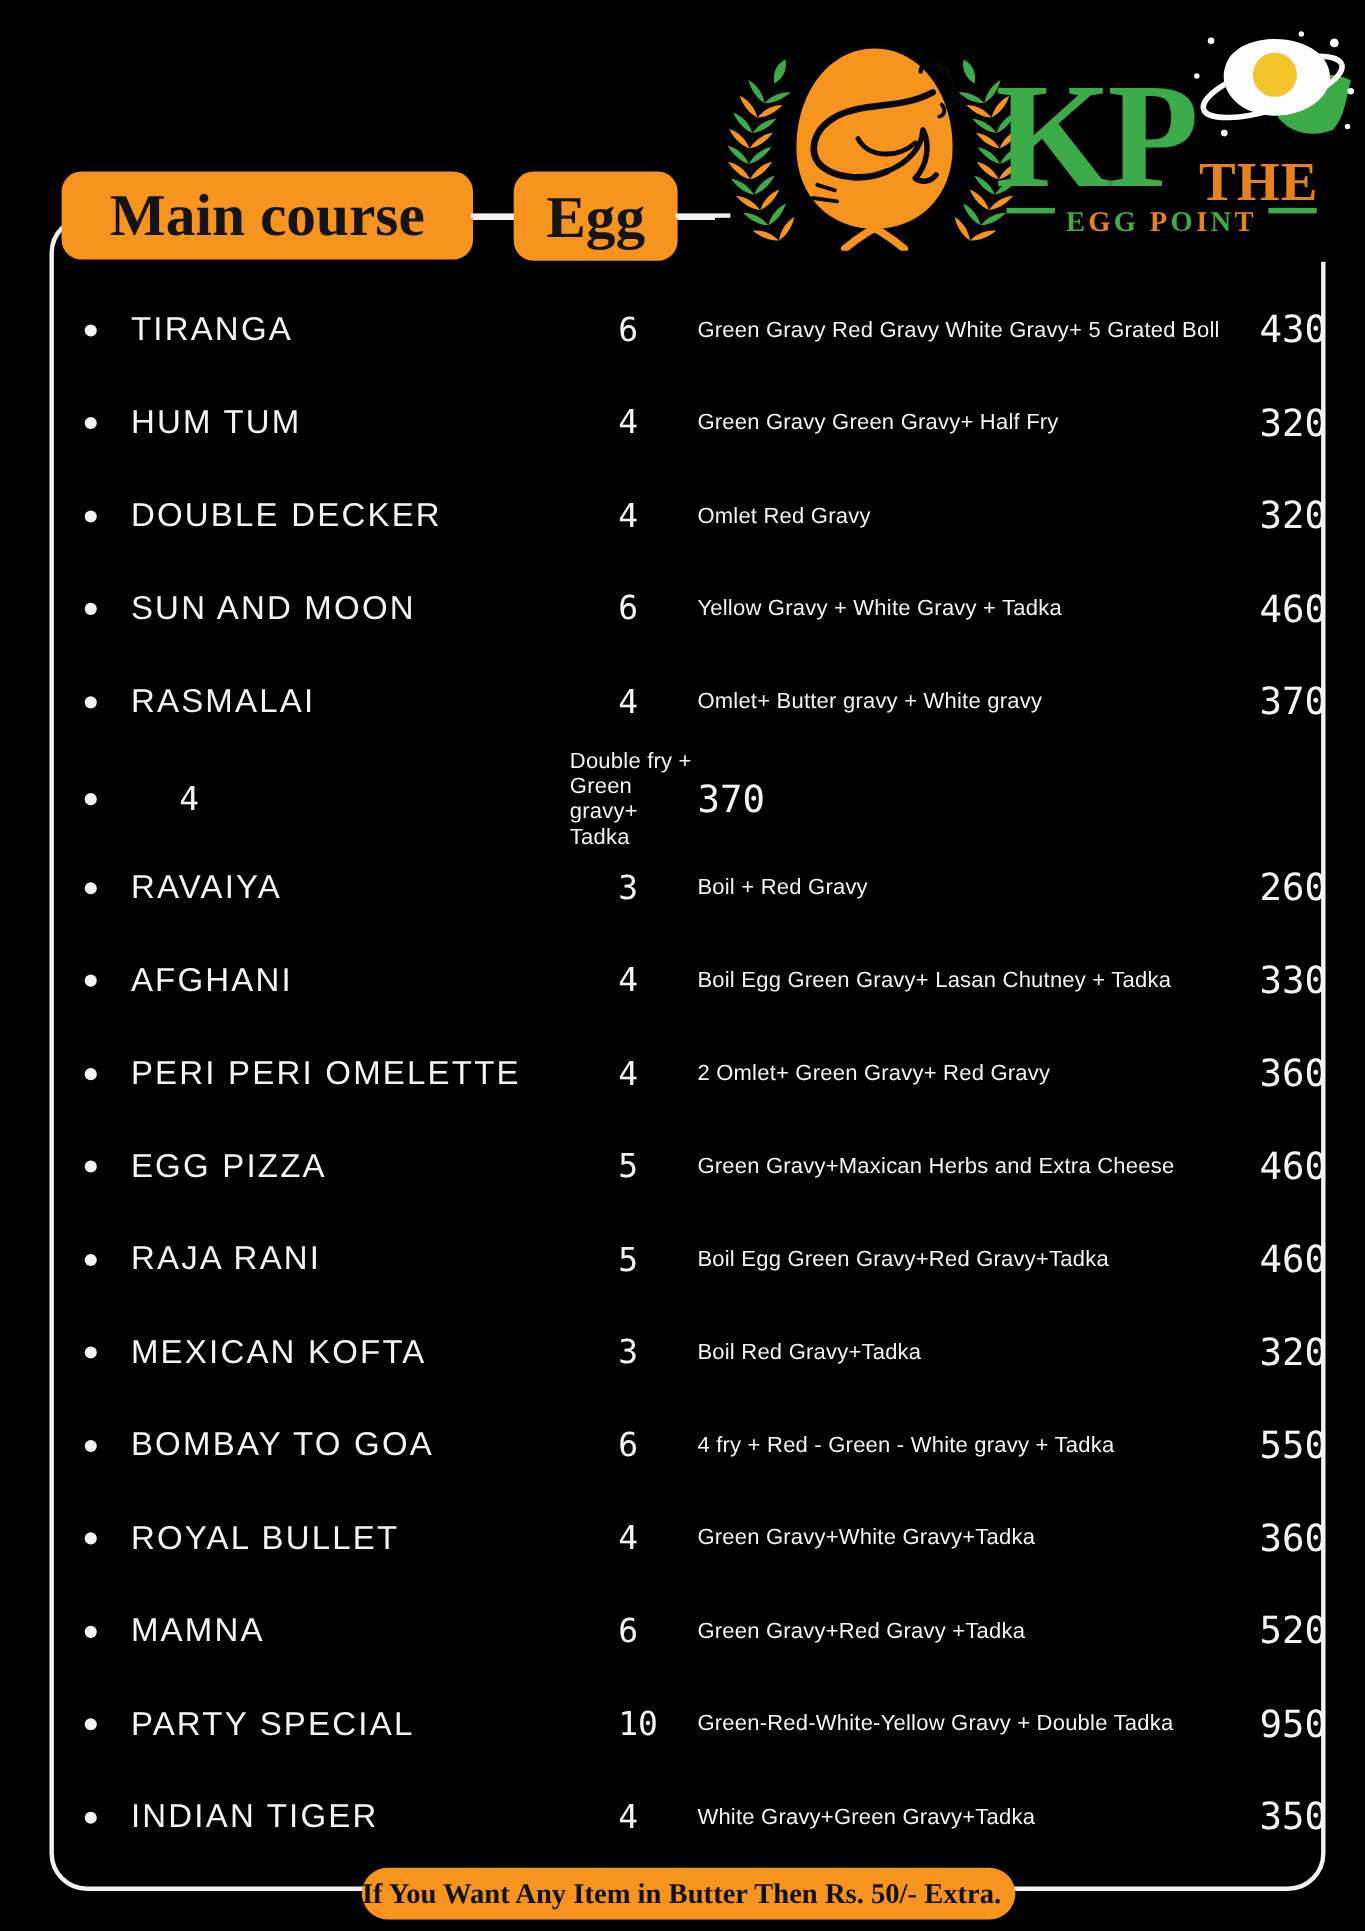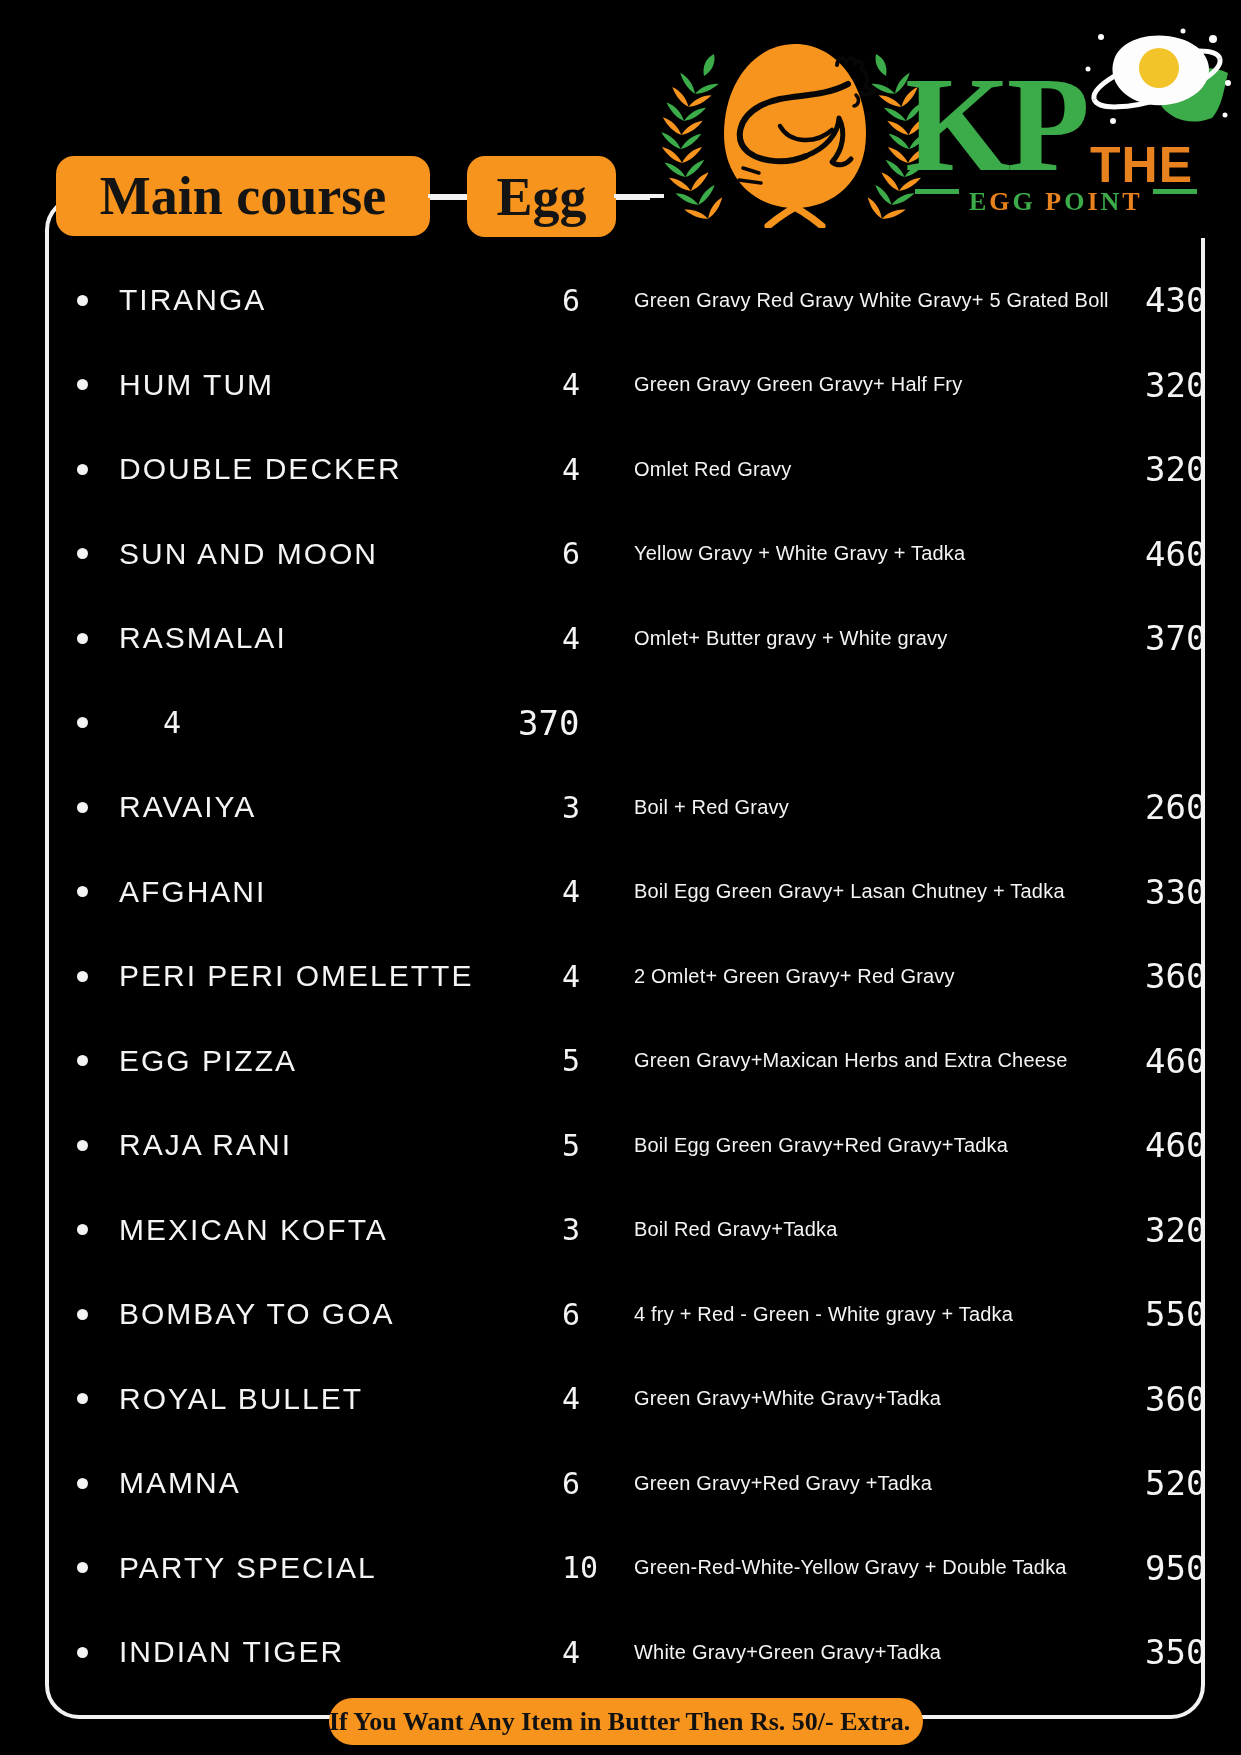--- a/index.html
+++ b/index.html
@@ -22,21 +22,21 @@
   .egg-badge{left:467px;top:156px;width:149px;height:81px;font-size:54px}
   .connector{position:absolute;height:4px;background:var(--border);z-index:3}
   .c1{left:428px;top:194px;width:40px}
   .c2{left:614px;top:194px;width:50px}
   
   .logo{position:absolute;left:0;top:0;z-index:4}
   .emblem{position:absolute;left:640px;top:28px}
   .satellite{position:absolute;left:1085px;top:25px}
   .kp{position:absolute;left:905px;top:56px;font-family:"Liberation Serif",serif;
       font-weight:700;font-size:136px;line-height:1;letter-spacing:-4px;color:var(--green)}
-  .the{position:absolute;left:1090px;top:140px;font-family:Liberation Sans, sans-serif;
+  .the{position:absolute;left:1090px;top:140px;font-family:Liberation Serif, serif;
        font-weight:700;font-size:50px;line-height:1;letter-spacing:1px;color:var(--logo-orange)}
   .eggpoint{position:absolute;left:915px;top:189px;width:292px;display:flex;
             align-items:flex-start;gap:10px;z-index:5}
   .dash{display:inline-block;width:44px;height:5px;background:var(--green);flex:0 0 auto}
   .wm-letters{font-family:"Liberation Serif",serif;font-weight:700;font-size:26px;
               letter-spacing:3px;line-height:1;white-space:pre}
   .c-green{color:var(--green)} .c-orange{color:var(--logo-orange)}
   .f-orange{fill:var(--orange)} .f-green{fill:var(--green)}
   .chicken{fill:none;stroke:#070707;stroke-linecap:round;stroke-linejoin:round}
   
@@ -191,20 +191,21 @@
     <span class="dot"></span>
     <span class="name">RASMALAI</span>
     <span class="qty">4</span>
     <span class="desc">Omlet+ Butter gravy + White gravy</span>
     <span class="price">370</span>
   </div>
 
   <div class="row">
     <span class="dot"></span>
     <span class="qty">4</span>
+    <span class="desc">Double fry + Green gravy+ Tadka</span>
     <span class="price">370</span>
   </div>
 
   <div class="row">
     <span class="dot"></span>
     <span class="name">RAVAIYA</span>
     <span class="qty">3</span>
     <span class="desc">Boil + Red Gravy</span>
     <span class="price">260</span>
   </div>

